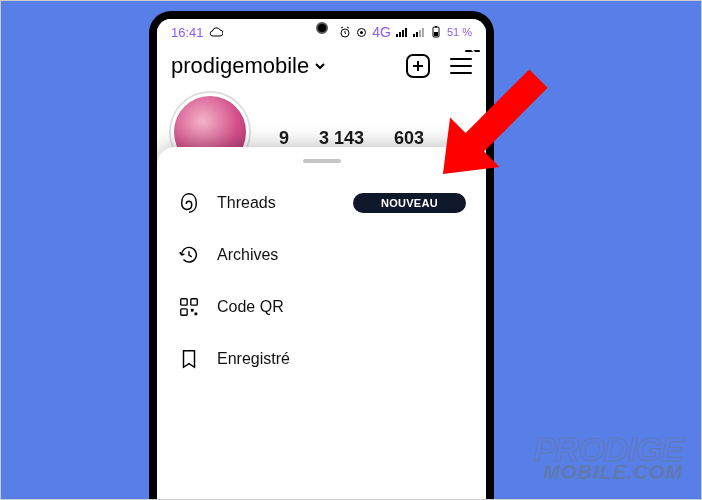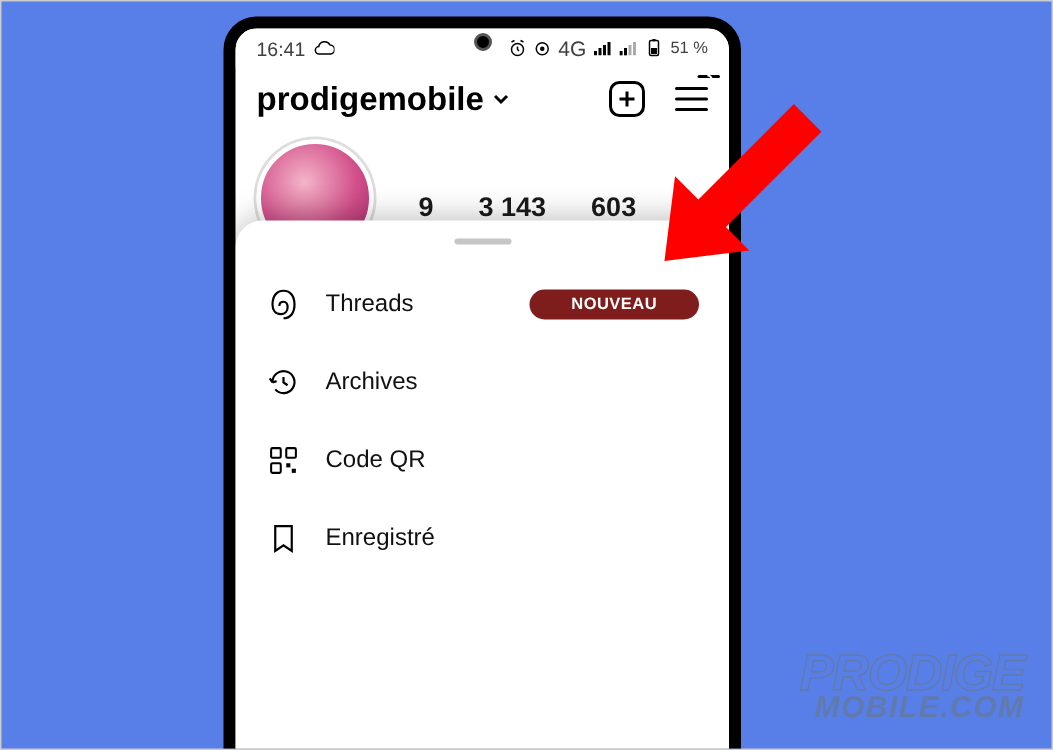--- a/index.html
+++ b/index.html
@@ -27,21 +27,21 @@
   }
   .statusbar {
     height: 26px;
     background: #fff;
     display: flex;
     align-items: center;
     justify-content: space-between;
     padding: 0 14px;
     font-size: 13px;
     font-weight: 500;
-    color: #404040;
+    color: #8b5cf6;
   }
   .statusbar .left { display: flex; align-items: center; gap: 5px; }
   .statusbar .right { display: flex; align-items: center; gap: 5px; font-size: 11px; }
   .statusbar .right span { display: flex; align-items: center; }
   .camera-hole {
     position: absolute;
     left: 50%; top: 11px;
     transform: translateX(-50%);
     width: 12px; height: 12px;
     background: #000;
@@ -50,21 +50,21 @@
     z-index: 5;
   }
   .profile-header {
     display: flex;
     align-items: center;
     justify-content: space-between;
     padding: 8px 14px;
   }
   .profile-header .username {
     font-size: 22px;
-    font-weight: 700;
+    font-weight: 400;
     display: flex;
     align-items: center;
     gap: 4px;
   }
   .profile-header .actions { display: flex; align-items: center; gap: 20px; }
   .plus-btn {
     width: 24px; height: 24px;
     border: 2px solid #000; border-radius: 7px;
     display: flex; align-items: center; justify-content: center;
     font-size: 18px; line-height: 1; font-weight: 300;
@@ -121,21 +121,21 @@
     font-size: 16px;
     color: #111;
   }
   .menu-item .icon {
     width: 24px; height: 24px;
     display: flex; align-items: center; justify-content: center;
     flex-shrink: 0;
   }
   .menu-item .label { flex: 1; }
   .badge-new {
-    background: #7f1d1d;
+    background: #0f172a;
     color: #fff;
     font-size: 11px;
     font-weight: 700;
     padding: 4px 28px;
     border-radius: 12px;
     letter-spacing: 0.3px;
   }
   .arrow {
     position: absolute;
     left: 420px; top: 40px;

